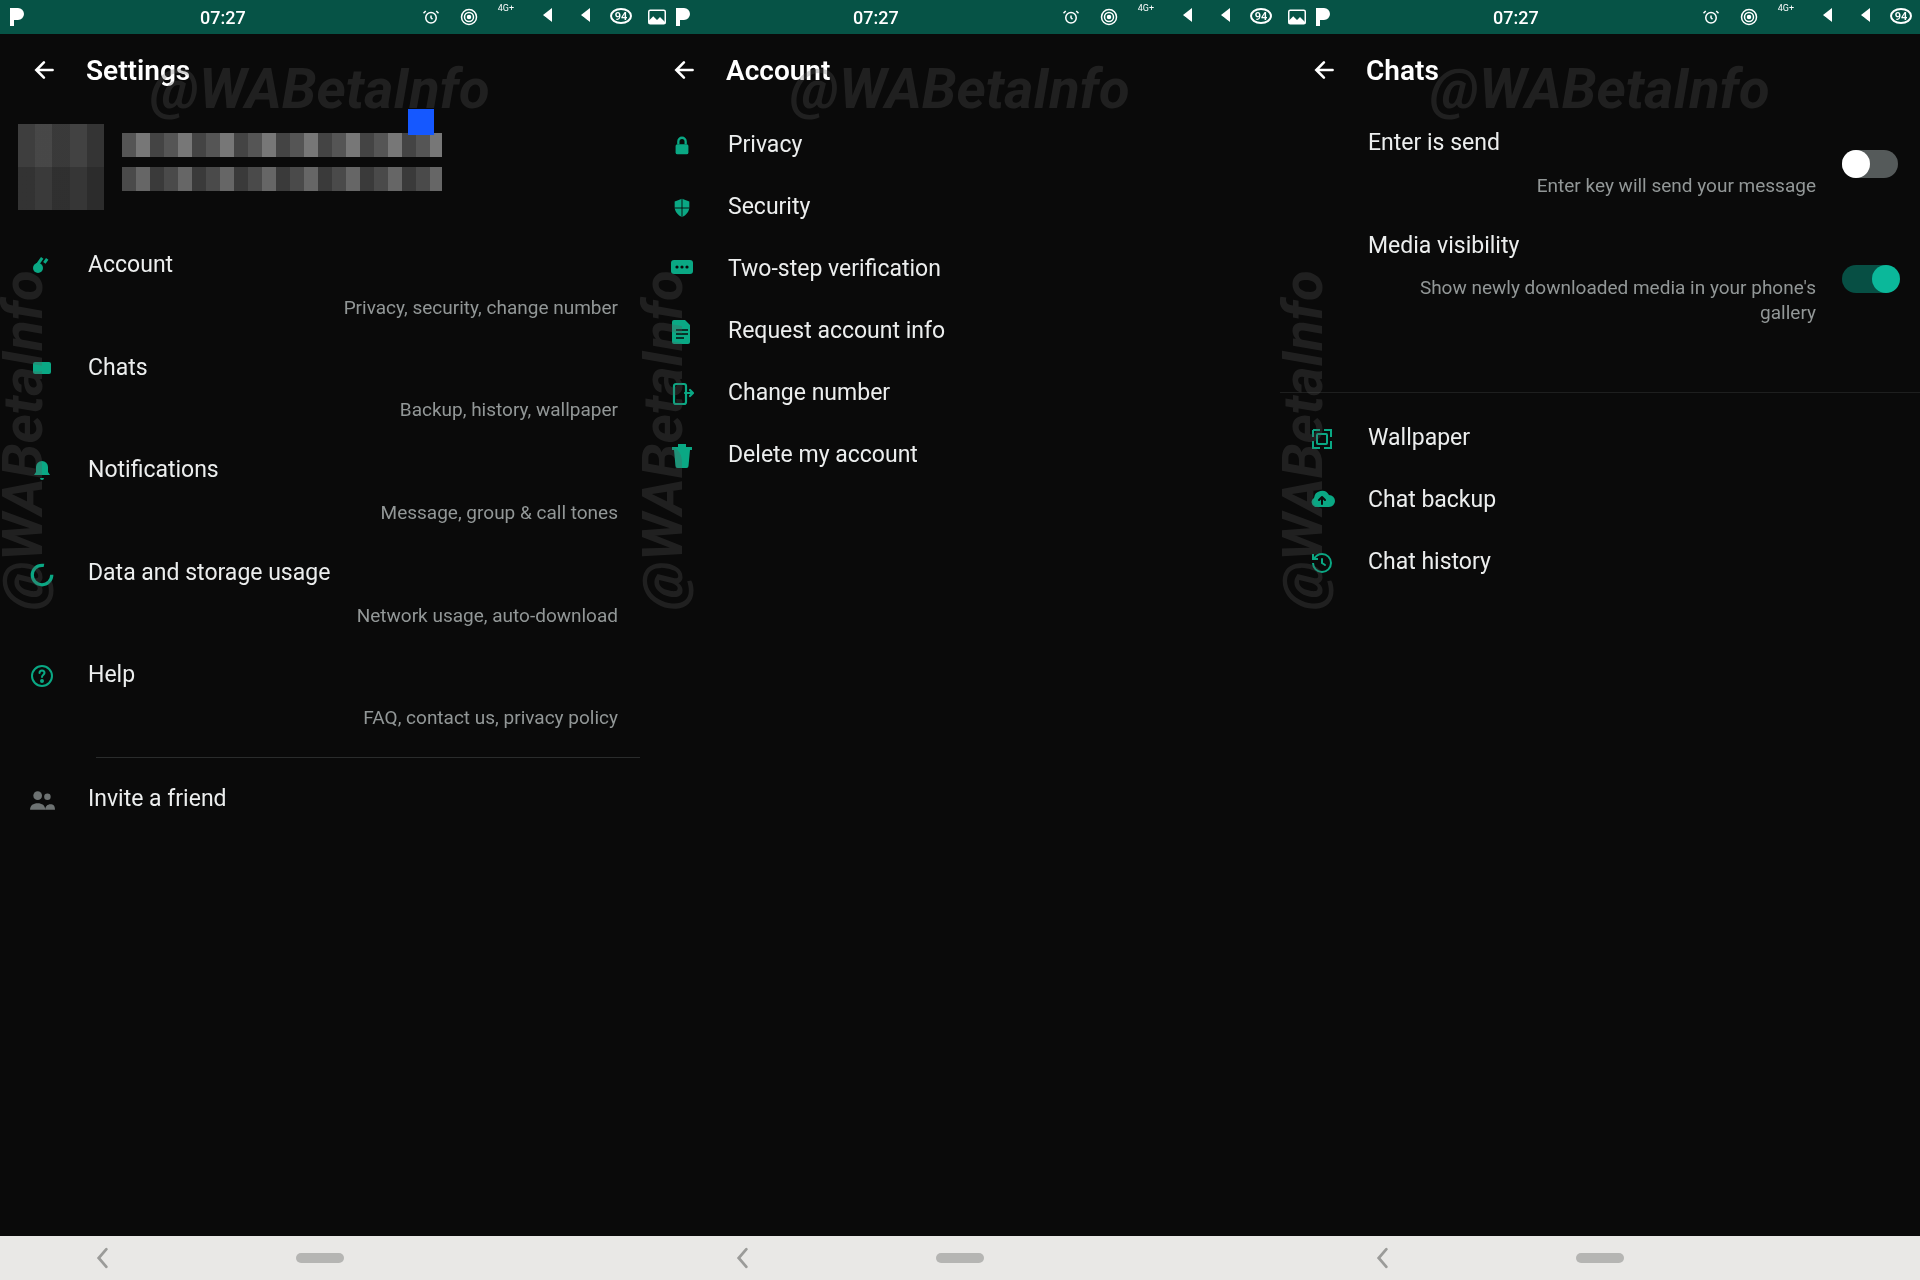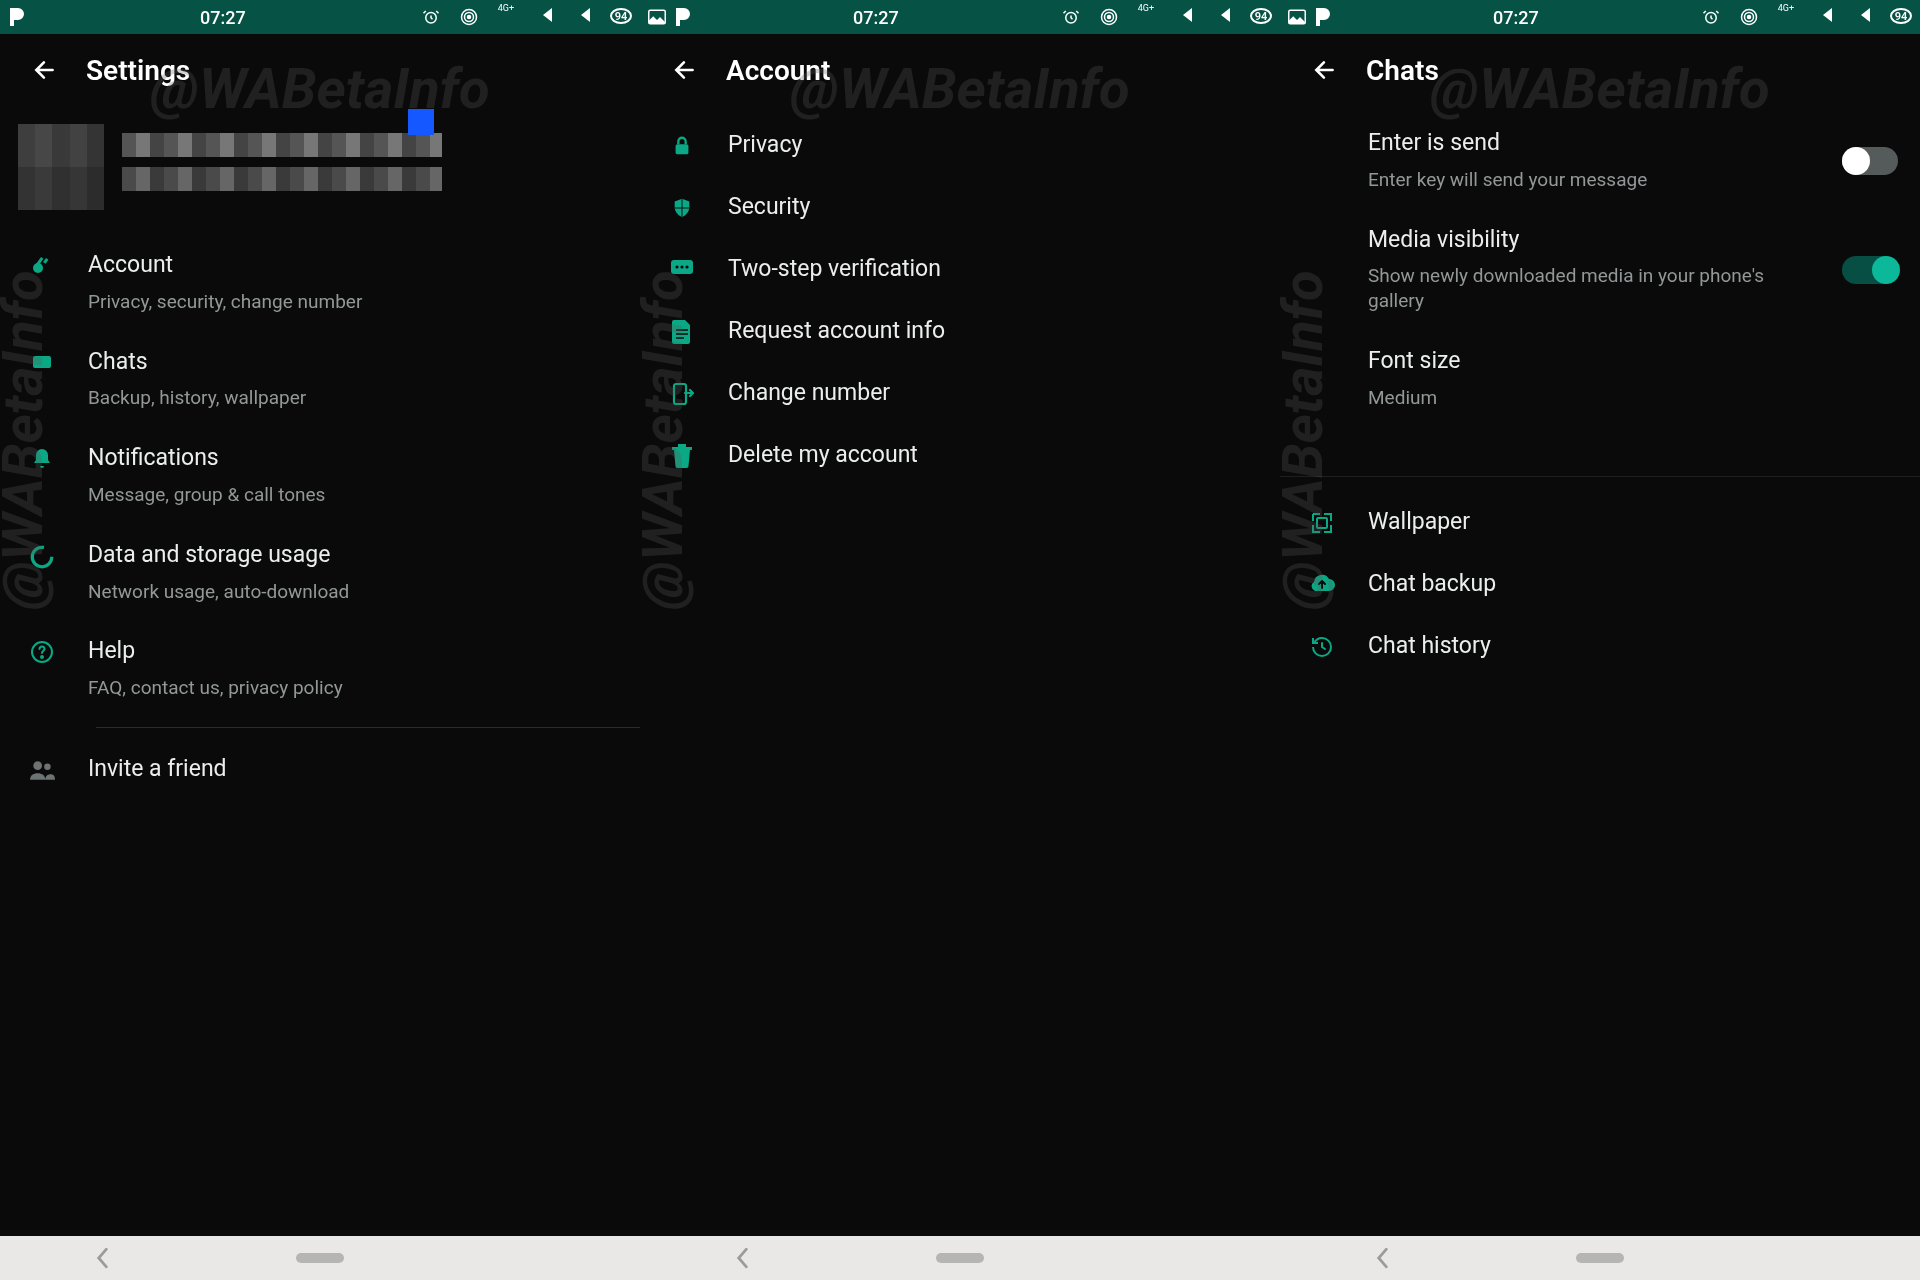--- a/index.html
+++ b/index.html
@@ -23,21 +23,21 @@
   .name-blur { width:320px; }
   .name-blur .line { height:24px; margin-bottom:10px; background:repeating-linear-gradient(90deg,#555 0 14px,#777 14px 28px,#444 28px 42px);}
   .name-blur .line.l2 { background:repeating-linear-gradient(90deg,#4a4a4a 0 14px,#666 14px 28px,#3a3a3a 28px 42px);}
   .name-blur .dot { width:26px;height:26px;background:#1558ff;position:absolute; margin-left:286px; margin-top:-58px;}
   .list { padding:0 0 0 0; }
   .row { display:flex; align-items:flex-start; padding:16px 22px 16px 22px; gap:26px; cursor:pointer;}
   .row .icon { width:40px; display:flex; justify-content:center; color:#0aa884; padding-top:4px;}
   .row.grey .icon { color:#8a8f93;}
   .row .txt { flex:1; }
   .row .title { color:#eceeee; font-size:23px; font-weight:400; line-height:1.3;}
-  .row .sub { color:#929797; font-size:19px; line-height:1.3; margin-top:10px;}
+  .row .sub { color:#929797; font-size:19px; line-height:1.3; margin-top:16px;text-align:right;}
   .divider { height:1px; background:#2a2c2c; margin:10px 0 10px 96px;}
   .sect-div { height:1px; background:#1e1f1f; margin:14px 0;}
   .toggle { width:56px; height:28px; border-radius:14px; position:relative; margin-top:2px;}
   .toggle .knob { width:28px; height:28px; border-radius:50%; position:absolute; top:0;}
   .toggle.off { background:#555a5a;}
   .toggle.off .knob { background:#ffffff; left:0;}
   .toggle.on { background:#074f44;}
   .toggle.on .knob { background:#0bb89a; right:-2px;}
   .navbar { height:44px; background:#e9e8e6; display:flex; align-items:center;}
   .navseg { width:640px; display:flex; align-items:center; justify-content:space-around;}
@@ -342,27 +342,20 @@
       <div class="icon"></div>
       <div class="txt">
         <div class="title">Media visibility</div>
         <div class="sub">Show newly downloaded media in your phone's gallery</div>
       </div>
       <div class="toggle on">
             <div class="knob"></div>
           </div>
     </div>
 
-    <div class="row">
-      <div class="icon"></div>
-      <div class="txt">
-        <div class="title">Font size</div>
-        <div class="sub">Medium</div>
-      </div>
-    </div>
 
     <div class="row">
       <div class="icon"></div>
     </div>
 
     <div class="sect-div"></div>
 
     <div class="row">
       <div class="icon">
             <svg width="24" height="24" viewBox="0 0 24 24" fill="none" stroke="currentColor" stroke-width="2">

